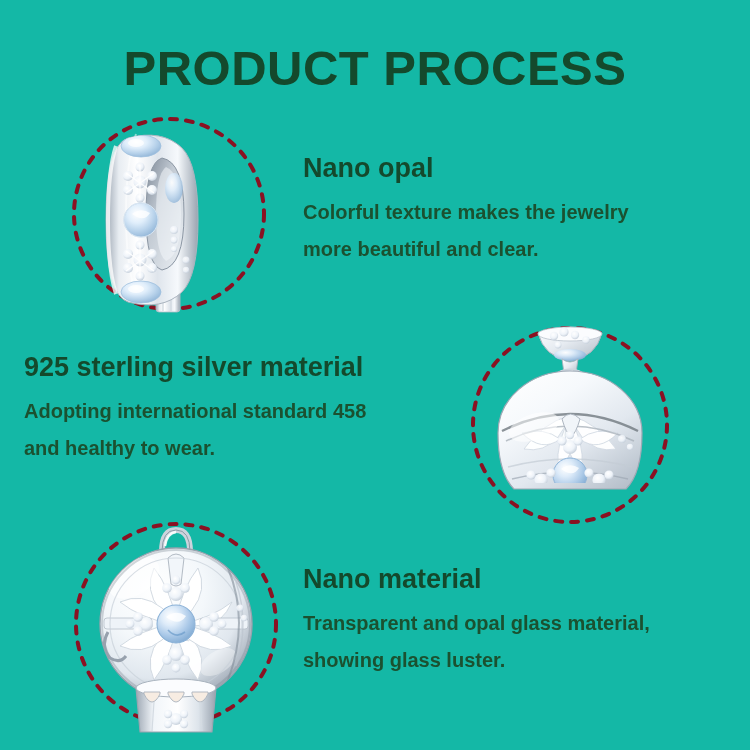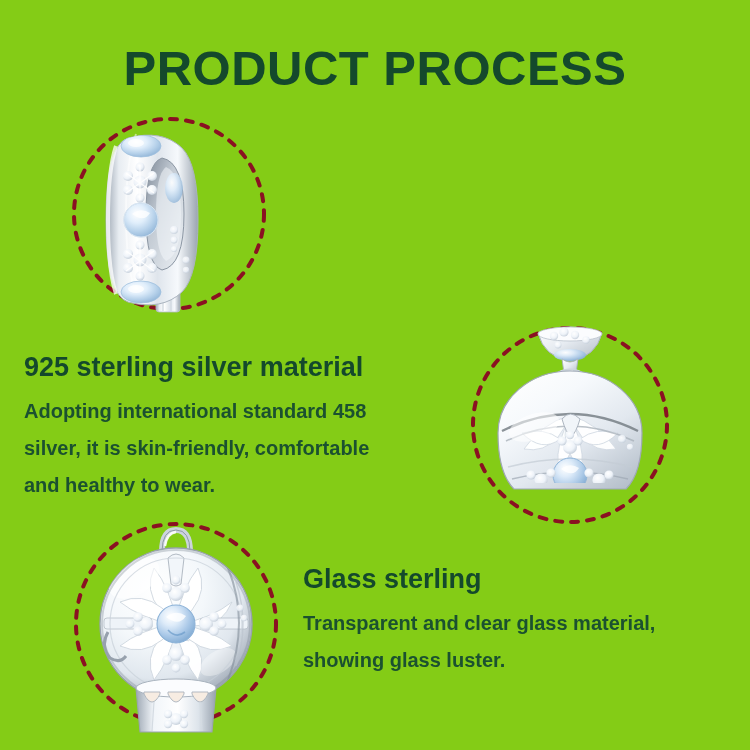--- a/index.html
+++ b/index.html
@@ -5,21 +5,21 @@
   html,body{margin:0;padding:0;}
   body{
     width:750px;height:750px;
     background:#f7ece2;
     font-family:"Liberation Sans", sans-serif;
     overflow:hidden;
     position:relative;
   }
   #page{
     position:absolute;inset:0;
-    background:#84cc16;
+    background:#14b8a6;
   }
 
   
   .page-title{
     position:absolute;
     top:40px;left:0;width:750px;
     text-align:center;
     font-size:49px;
     line-height:56px;
     font-weight:bold;
@@ -158,26 +158,32 @@
           <circle cx="104" cy="139" r="3" fill="url(#czG)"></circle>
         </g>
         <g opacity="0.85">
           <circle cx="116" cy="150" r="3.6" fill="url(#czG)"></circle>
           <circle cx="116" cy="160" r="3.2" fill="url(#czG)"></circle>
         </g>
       </g>
     </svg>
   </div>
 
+  <div class="block" id="block-nano">
+    <p class="block-heading">Nano opal</p>
+    <p class="block-body">
+      <span>Colorful texture makes the jewelry</span>
+      <span>more beautiful and clear.</span>
+    </p>
+  </div>
 
   <div class="block" id="block-silver">
     <p class="block-heading">925 sterling silver material</p>
     <p class="block-body">
       <span>Adopting international standard 458</span>
-      <span>silver, it is skin-friendly, comfortable</span>
       <span>and healthy to wear.</span>
     </p>
   </div>
 
   <div class="photo-wrap" id="photo-2">
     <svg width="216" height="216" viewBox="0 0 216 216">
       <defs>
         <linearGradient id="capG" x1="0" y1="0" x2="1" y2="1">
           <stop offset="0%" stop-color="#ffffff"></stop>
           <stop offset="45%" stop-color="#e6ebf1"></stop>
@@ -402,20 +408,20 @@
           <circle cx="100" cy="212" r="4.2" fill="url(#czG3)"></circle>
           <circle cx="116" cy="212" r="4.2" fill="url(#czG3)"></circle>
         </g>
         <line x1="86" y1="190" x2="84" y2="219" stroke="#d4dbe2" stroke-width="1.2"></line>
         <line x1="132" y1="190" x2="134" y2="219" stroke="#d4dbe2" stroke-width="1.2"></line>
       </g>
     </svg>
   </div>
 
   <div class="block" id="block-glass">
-    <p class="block-heading">Glass sterling</p>
+    <p class="block-heading">Nano material</p>
     <p class="block-body">
-      <span>Transparent and clear glass material,</span>
+      <span>Transparent and opal glass material,</span>
       <span>showing glass luster.</span>
     </p>
   </div>
 
 </div>
 
 </body></html>

